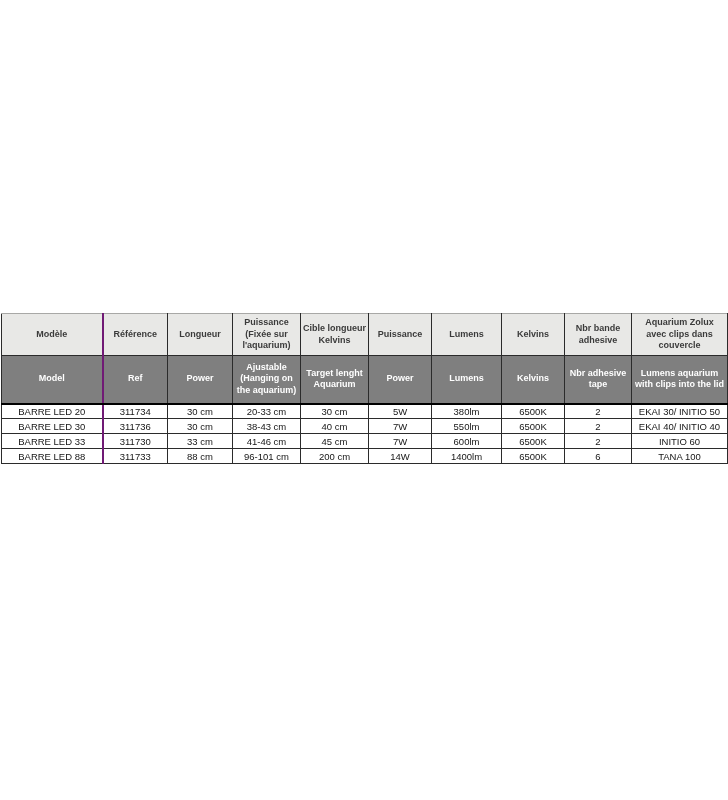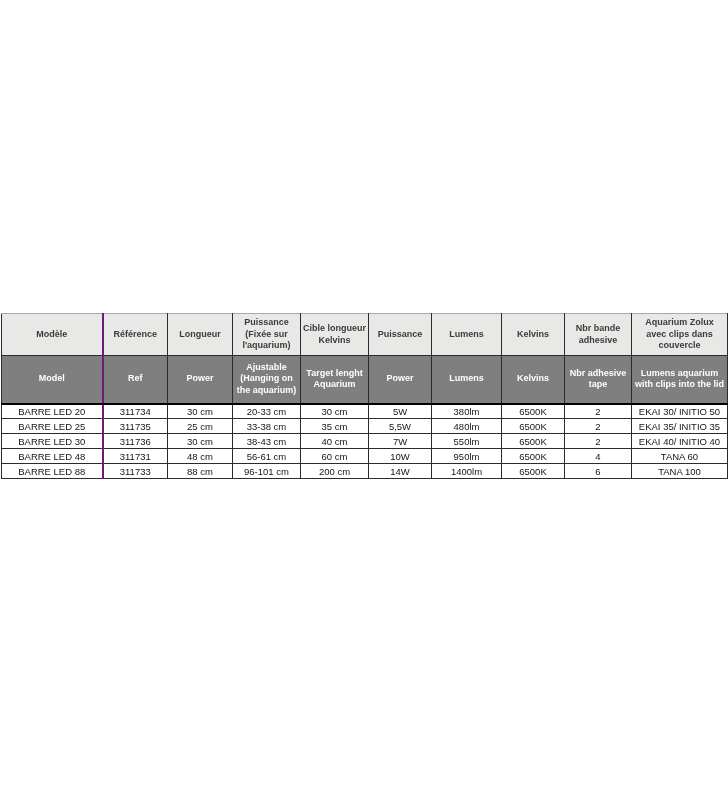--- a/index.html
+++ b/index.html
@@ -107,54 +107,42 @@
         <td>30 cm</td>
         <td>20-33 cm</td>
         <td>30 cm</td>
         <td>5W</td>
         <td>380lm</td>
         <td>6500K</td>
         <td>2</td>
         <td>EKAI 30/ INITIO 50</td>
       </tr>
       <tr class="data-row">
-        <td>BARRE LED 25</td>
-        <td>311735</td>
-        <td>25 cm</td>
-        <td>33-38 cm</td>
-        <td>35 cm</td>
-        <td>5,5W</td>
-        <td>480lm</td>
-        <td>6500K</td>
-        <td>2</td>
-        <td>EKAI 35/ INITIO 35</td>
-      </tr>
-      <tr class="data-row">
         <td>BARRE LED 30</td>
         <td>311736</td>
         <td>30 cm</td>
         <td>38-43 cm</td>
         <td>40 cm</td>
         <td>7W</td>
         <td>550lm</td>
         <td>6500K</td>
         <td>2</td>
         <td>EKAI 40/ INITIO 40</td>
       </tr>
       <tr class="data-row">
-        <td>BARRE LED 48</td>
-        <td>311731</td>
-        <td>48 cm</td>
-        <td>56-61 cm</td>
-        <td>60 cm</td>
-        <td>10W</td>
-        <td>950lm</td>
+        <td>BARRE LED 33</td>
+        <td>311730</td>
+        <td>33 cm</td>
+        <td>41-46 cm</td>
+        <td>45 cm</td>
+        <td>7W</td>
+        <td>600lm</td>
         <td>6500K</td>
-        <td>4</td>
-        <td>TANA 60</td>
+        <td>2</td>
+        <td>INITIO 60</td>
       </tr>
       <tr class="data-row">
         <td>BARRE LED 88</td>
         <td>311733</td>
         <td>88 cm</td>
         <td>96-101 cm</td>
         <td>200 cm</td>
         <td>14W</td>
         <td>1400lm</td>
         <td>6500K</td>

